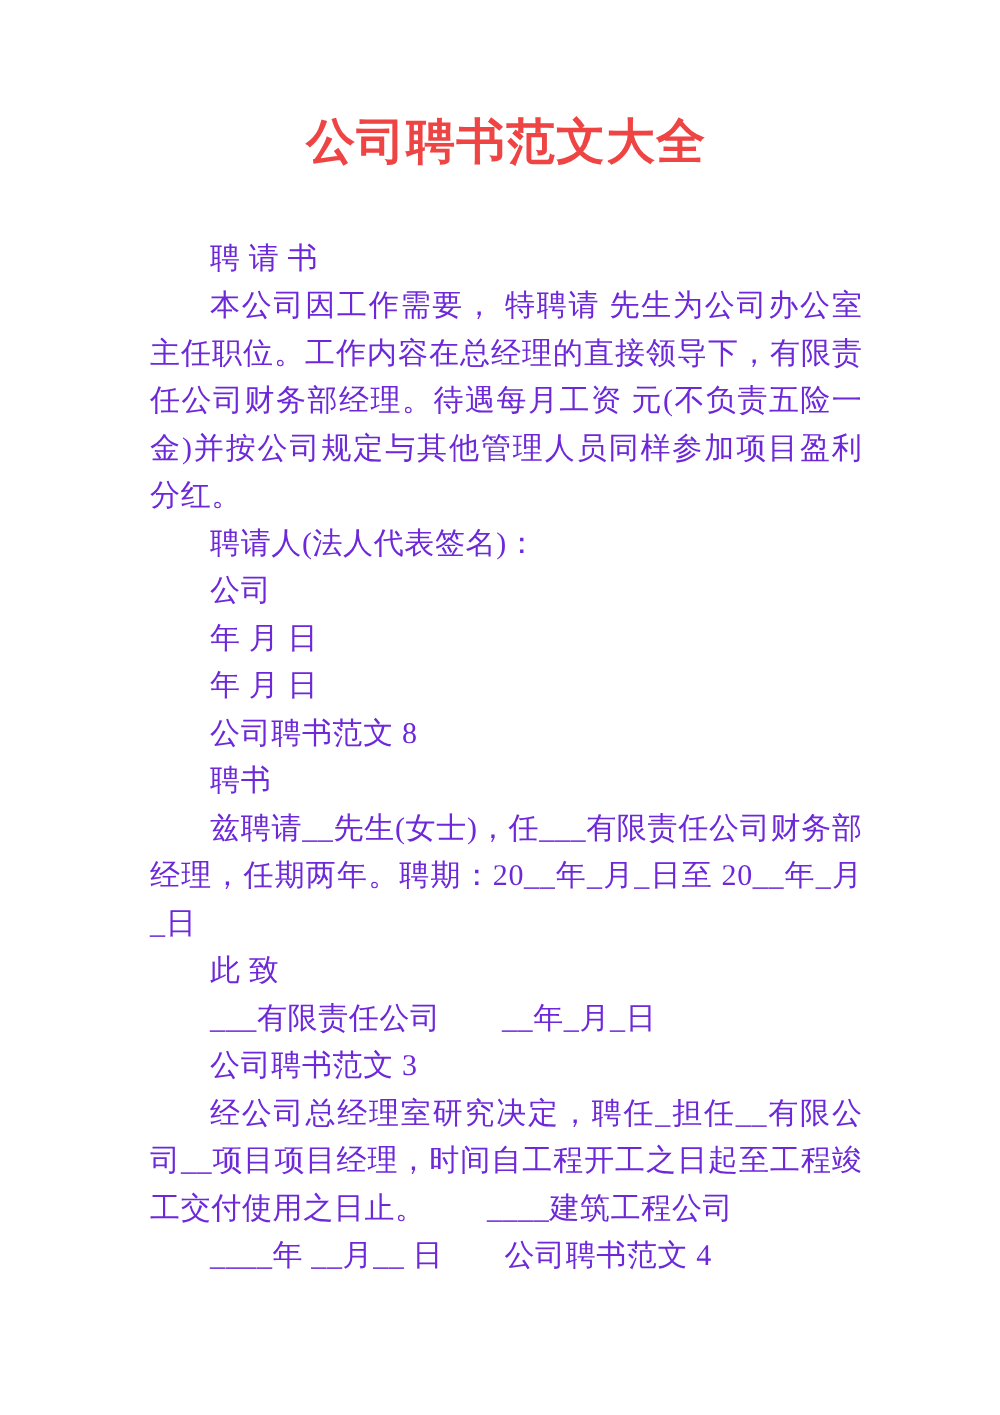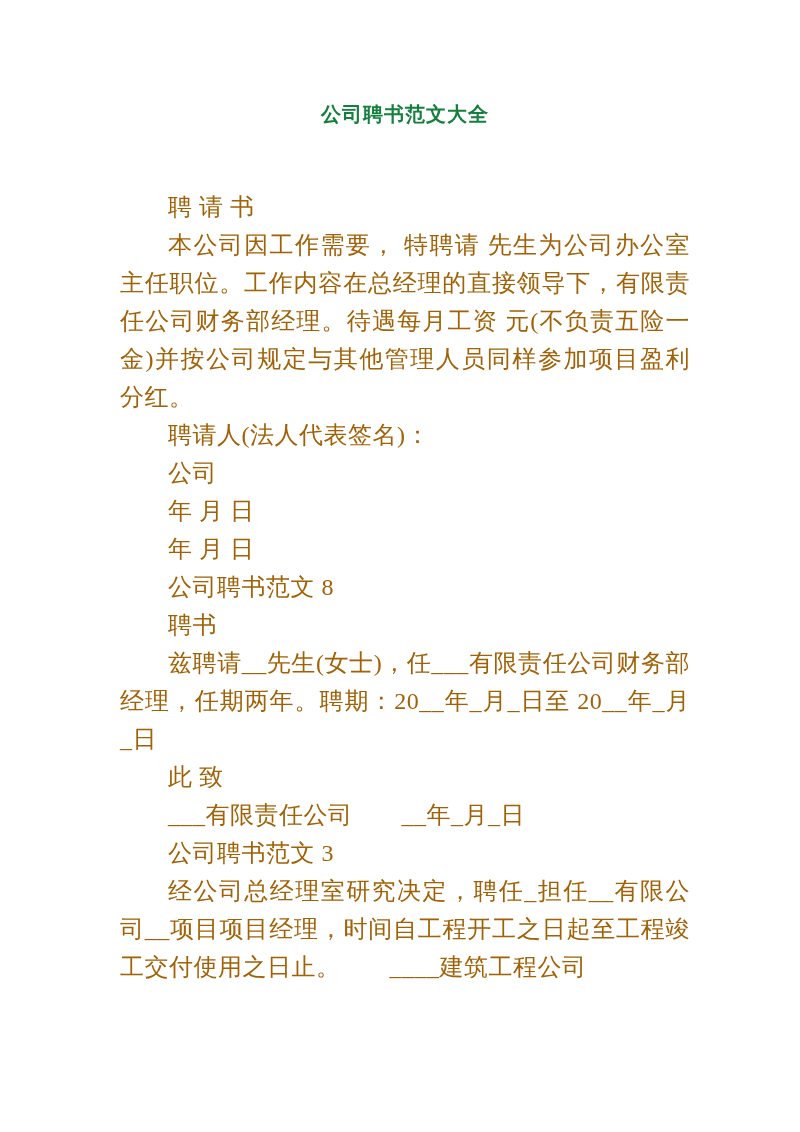--- a/index.html
+++ b/index.html
@@ -18,39 +18,39 @@
     box-sizing: border-box;
     width: 800px;
     height: 1132px;
     padding: 92px 110px 0 120px;
     background: #ffffff;
   }
   .doc-title {
     margin: 0;
     padding: 0;
     text-align: center;
-    font-size: 20px;
+    font-size: 39px;
     font-weight: bold;
     line-height: 44px;
     letter-spacing: 1px;
-    color: #15803d;
+    color: #ef4444;
   }
   .content {
     margin-top: 52px;
   }
   .para {
     margin: 0;
     padding: 0;
     font-size: 24px;
     line-height: 38px;
     text-indent: 2em;
     text-align: justify;
     letter-spacing: 0.5px;
     word-break: break-all;
-    color: #a16207;
+    color: #6d28d9;
   }
 </style>
 </head>
 <body>
 
 <div class="page">
   <h1 class="doc-title">公司聘书范文大全</h1>
   <main class="content">
     <p class="para">聘 请 书</p>
     <p class="para">本公司因工作需要， 特聘请 先生为公司办公室主任职位。工作内容在总经理的直接领导下，有限责任公司财务部经理。待遇每月工资 元(不负责五险一金)并按公司规定与其他管理人员同样参加项目盈利分红。</p>
@@ -58,14 +58,15 @@
     <p class="para">公司</p>
     <p class="para">年 月 日</p>
     <p class="para">年 月 日</p>
     <p class="para">公司聘书范文 8</p>
     <p class="para">聘书</p>
     <p class="para">兹聘请__先生(女士)，任___有限责任公司财务部经理，任期两年。聘期：20__年_月_日至 20__年_月_日</p>
     <p class="para">此 致</p>
     <p class="para">___有限责任公司　　__年_月_日</p>
     <p class="para">公司聘书范文 3</p>
     <p class="para">经公司总经理室研究决定，聘任_担任__有限公司__项目项目经理，时间自工程开工之日起至工程竣工交付使用之日止。　　____建筑工程公司</p>
+    <p class="para">____年 __月__ 日　　公司聘书范文 4</p>
   </main>
 </div>
 
 </body></html>

